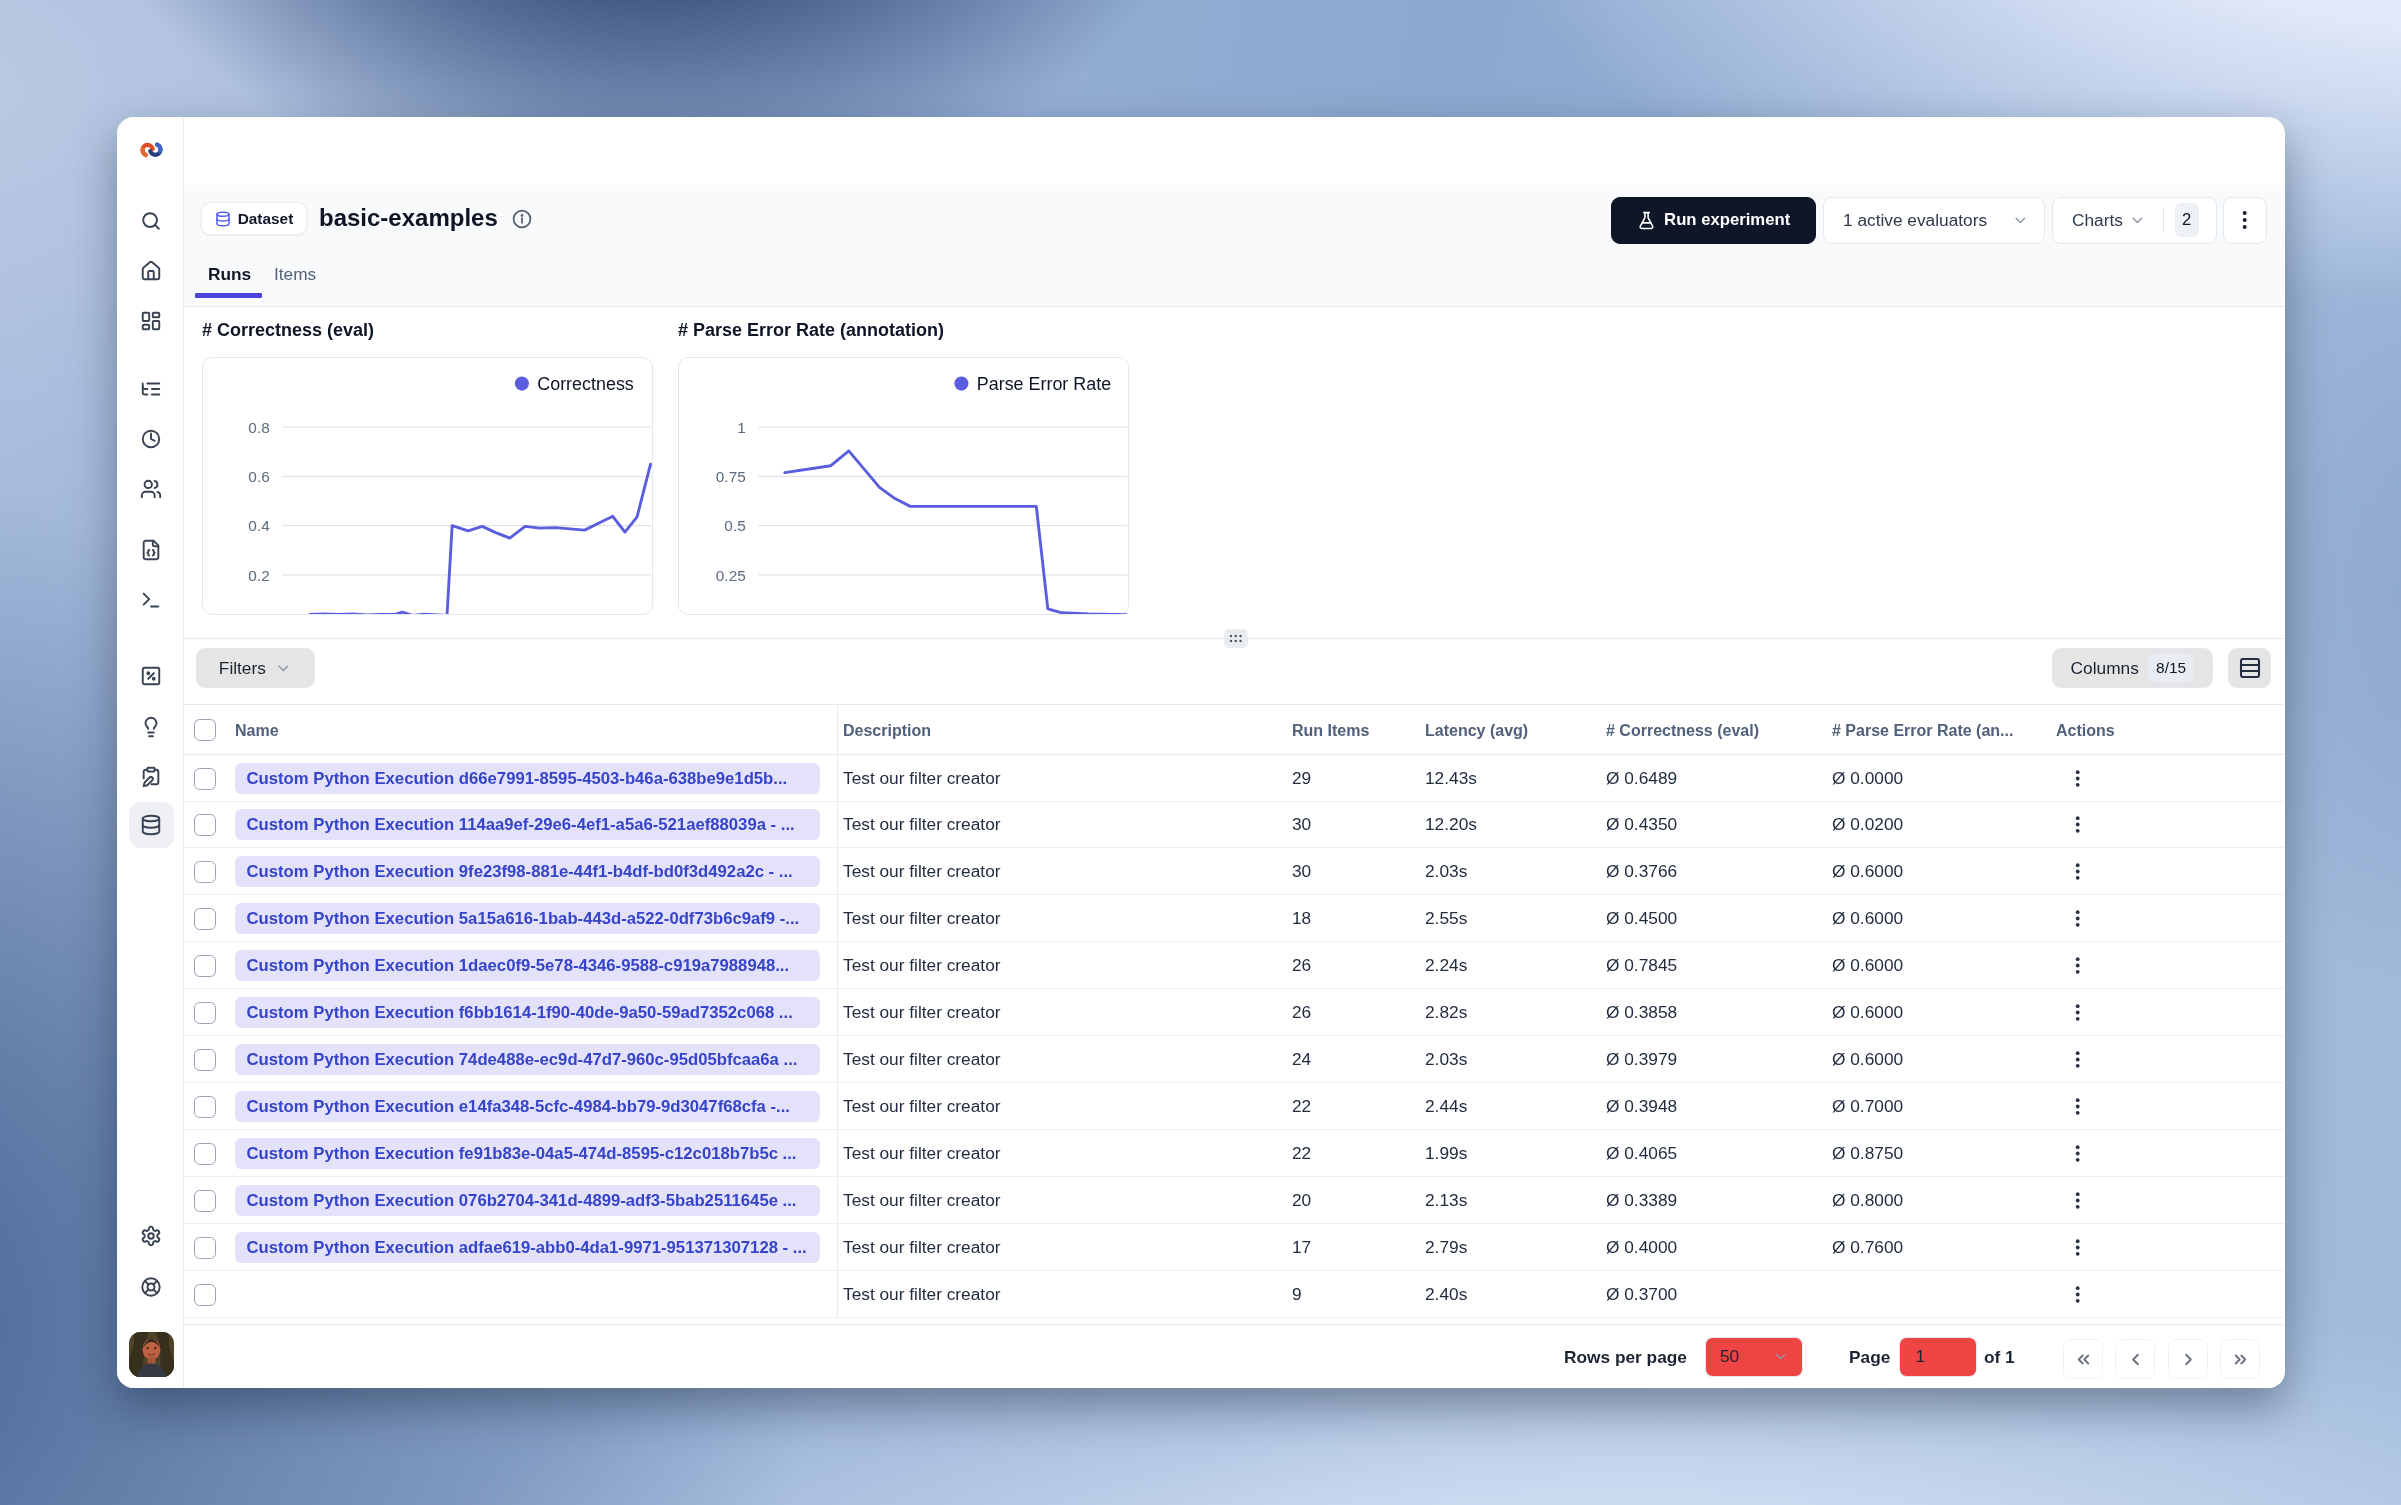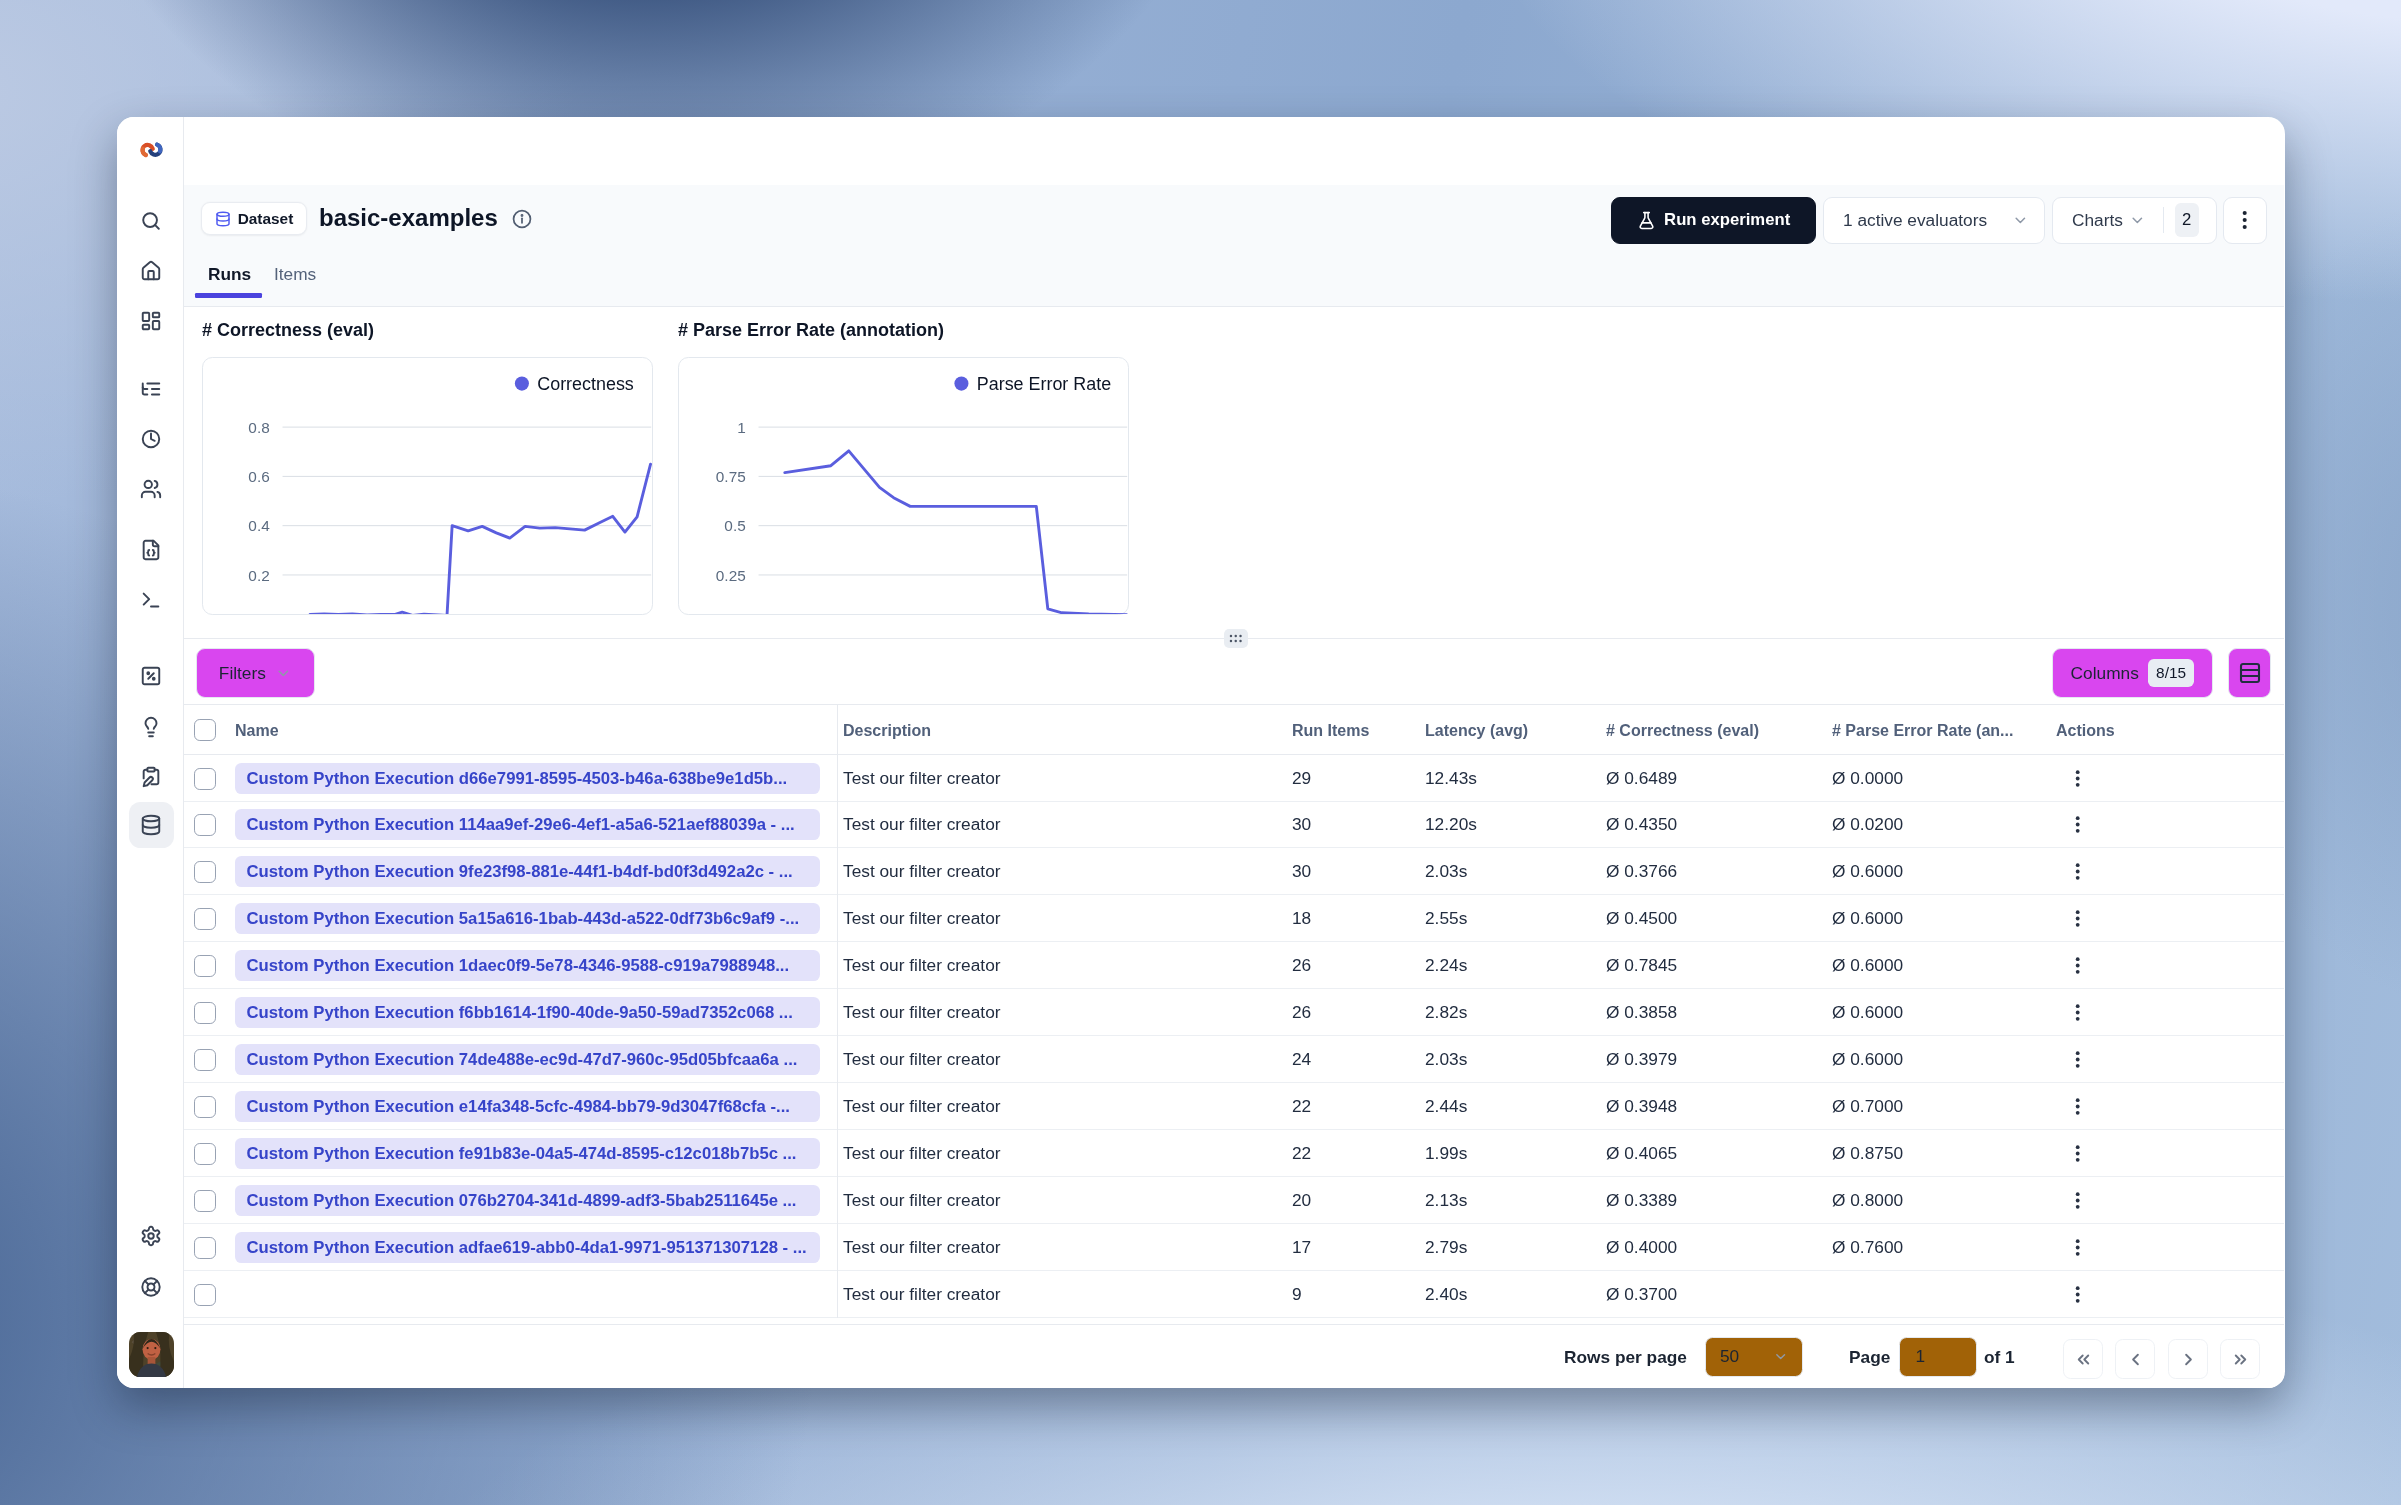--- a/index.html
+++ b/index.html
@@ -35,35 +35,35 @@
   box-shadow:0 0.6px 1.9px rgba(16,24,40,.06); display:flex; align-items:center; justify-content:center; gap:6.4px;
   font-size:15.4px; font-weight:700; color:#101828; }
 .htitle { position:absolute; left:135px; font-size:24px; font-weight:700; color:#0d1526; }
 .btn { position:absolute; top:11.5px; height:47px; border-radius:9px; display:flex; align-items:center; justify-content:center;
   font-size:17.3px; color:#2f3a4c; font-weight:400; background:#fff; border:1px solid #e4e9f0; }
 .tab { position:absolute; top:79px; font-size:17.3px; font-weight:700; }
 
 .ctitle { position:absolute; font-size:18px; font-weight:700; color:#0d1526; top:203px; }
 .card { position:absolute; top:240px; width:451px; height:258px; background:#fff; border:1px solid #e3e8ee; border-radius:10.3px; }
 
-.fbtn { position:absolute; top:531px; height:50px; border-radius:9px; background:#d946ef; border:1px solid #e4e9f0;
+.fbtn { position:absolute; top:531px; height:40px; border-radius:9px; background:#e5e5e5; border:1px solid #e4e9f0;
   display:flex; align-items:center; justify-content:center; font-size:17.3px; color:#1b2432; font-weight:400; }
 .cb { position:absolute; width:22px; height:22px; border:1.3px solid #98a2b3; border-radius:5.8px; background:#fff; }
 .thead { position:absolute; left:67px; top:587px; width:2100px; height:51px; border-top:1px solid #e7eaef; border-bottom:1px solid #e7eaef; }
 .th { position:absolute; top:0; height:51px; display:flex; align-items:center; font-size:16px; color:#51607a; font-weight:700; }
 .trow { position:absolute; left:67px; width:2100px; height:47px; border-bottom:1px solid #eceff3; }
 .pill { position:absolute; left:51px; top:8.3px; width:585px; height:31px; background:#e3e2fa; border-radius:6.4px;
   display:flex; align-items:center; font-size:16.7px; font-weight:700; color:#3644c9; white-space:nowrap; overflow:hidden; padding-left:11.5px; }
 .cell { position:absolute; top:0; height:47px; display:flex; align-items:center; font-size:17.3px; color:#222d40; }
 .kebab { position:absolute; }
 .vline { position:absolute; left:720px; top:587px; width:1px; height:614px; background:#e7eaef; }
 
 .footer { position:absolute; left:67px; top:1207px; width:2100px; height:64px; border-top:1px solid #e7eaef; background:#fff; }
 .ftext { position:absolute; top:0; height:64px; display:flex; align-items:center; font-size:17.3px; color:#1b2432; font-weight:700; }
-.fbox { position:absolute; top:11.5px; height:40px; background:#a16207; border:1px solid #e4e9f0; border-radius:7.7px; }
+.fbox { position:absolute; top:11.5px; height:40px; background:#ef4444; border:1px solid #e4e9f0; border-radius:7.7px; }
 .pgbtn { position:absolute; top:14px; width:40px; height:40px; border:1px solid #eef1f5; border-radius:7.7px;
   display:flex; align-items:center; justify-content:center; }
 </style></head>
 <body>
 <div class="window">
 
   <div class="sidebar">
     <svg class="abs" style="left:20.5px;top:21px" width="27" height="24" viewBox="0 0 42 38">
       <g fill="none" stroke-linecap="round">
         <path d="M12 27 C6 25 5 16 10 12.5 C15 9 21 12 23 17" stroke="#d94e26" stroke-width="6.6"></path>

